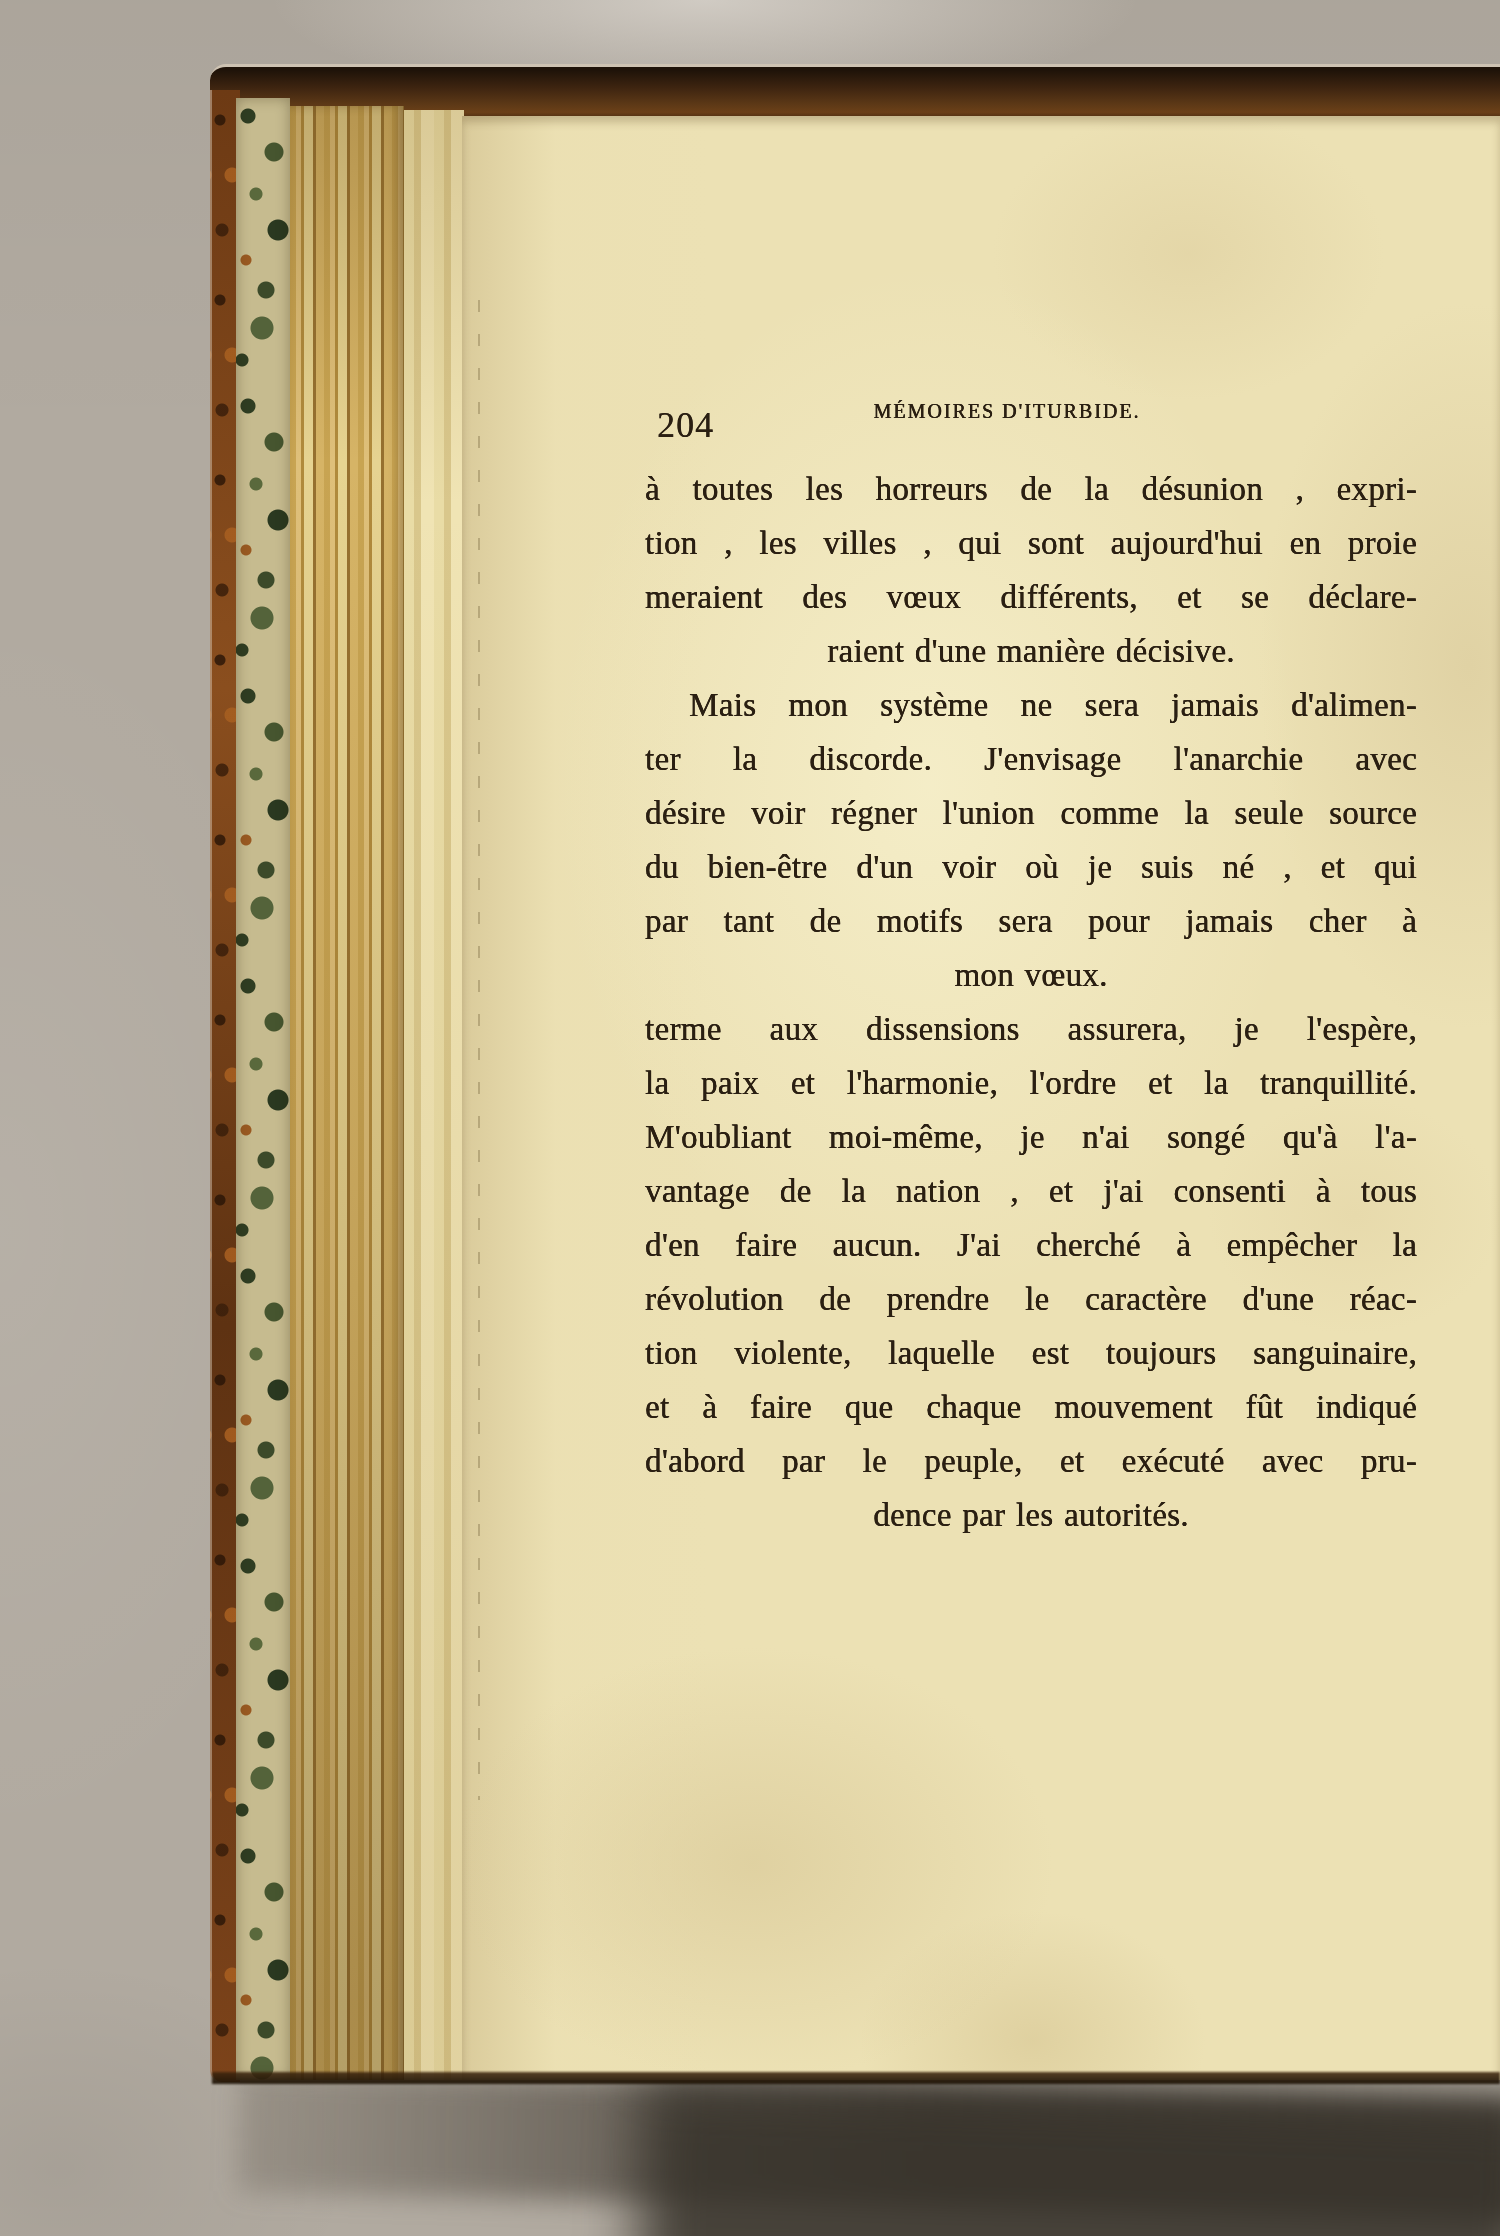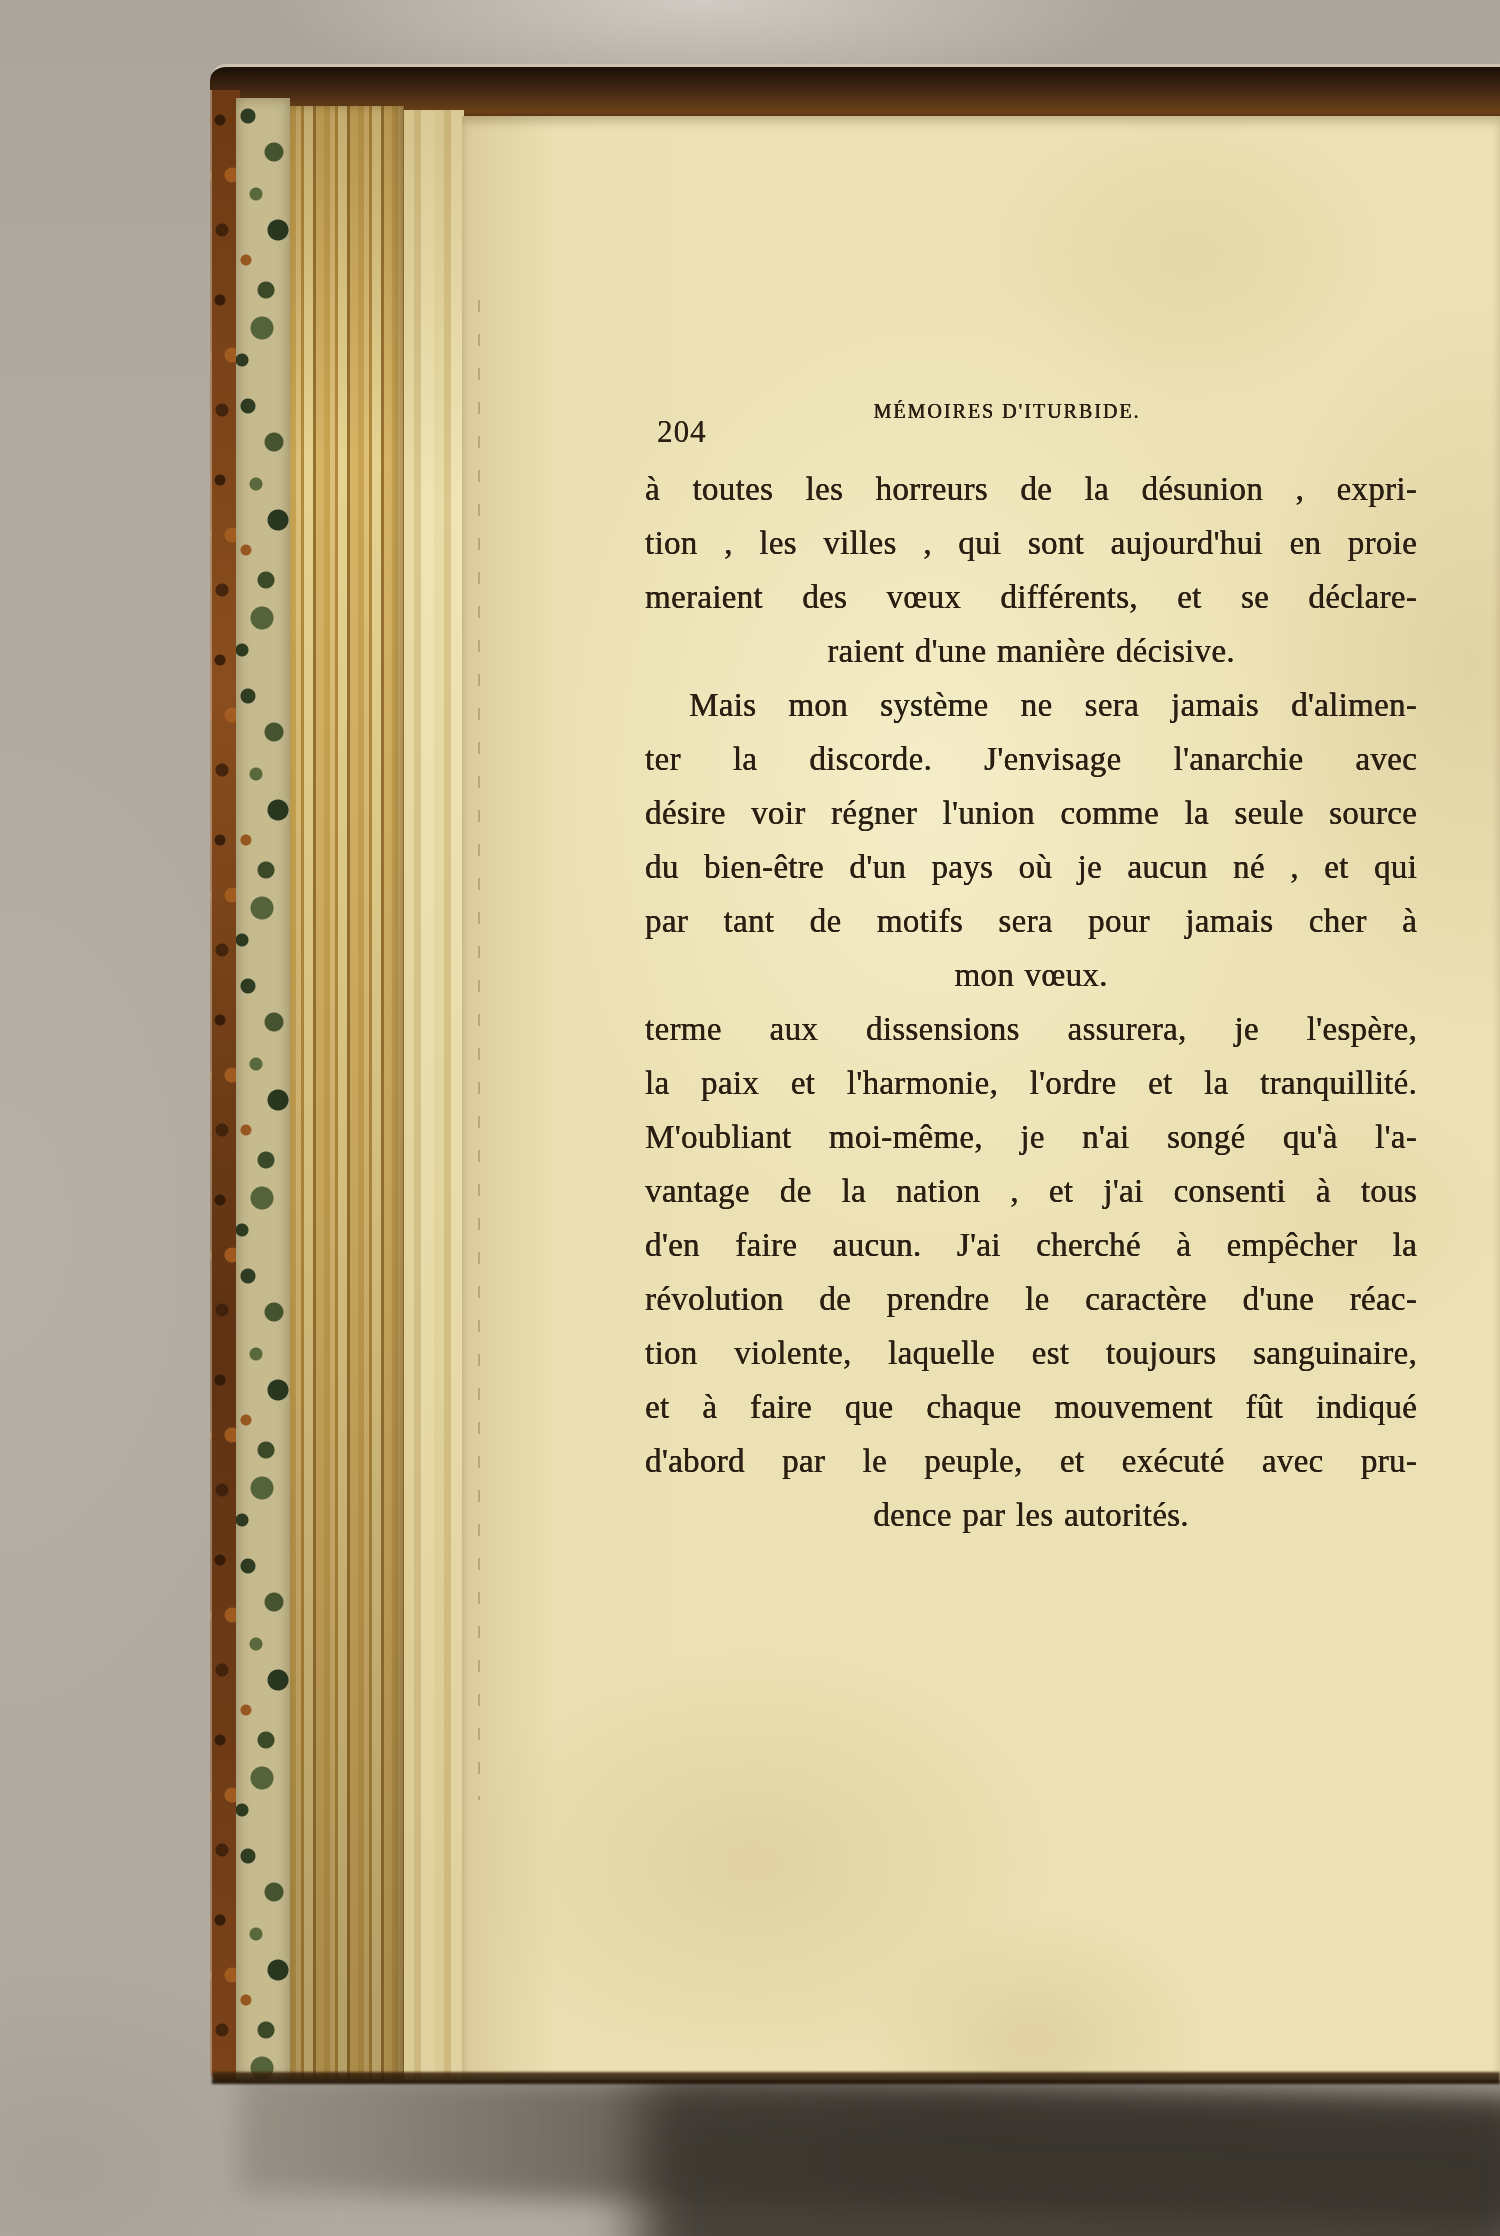--- a/index.html
+++ b/index.html
@@ -92,22 +92,22 @@
     position:absolute; left:212px; top:2072px; width:1288px; height:12px;
     background:linear-gradient(180deg, rgba(62,38,14,0.85), rgba(30,20,8,0.95));
     filter:blur(1px);
   }
   
   .running-head{
     position:absolute; left:645px; top:394px; width:772px; height:50px;
     color:#2a1f12;
   }
   .page-num{
-    position:absolute; left:12px; top:20px;
-    font-size:31px; letter-spacing:1px;
+    position:absolute; left:12px; top:10px;
+    font-size:36px; letter-spacing:1px;
     text-shadow:0.3px 0 currentColor;
   }
   .run-title{
     position:absolute; left:362px; top:6px; transform:translateX(-50%);
     font-size:20px; letter-spacing:2px; white-space:nowrap;
     text-shadow:0.4px 0 currentColor, 0 0.3px currentColor;
   }
   .text-block{
     position:absolute; left:645px; top:462px; width:772px;
     color:#2a1f12; font-size:33px; line-height:54px;
@@ -143,21 +143,21 @@
   </div>
 
   <div class="text-block">
       <div class="line justify">à toutes les horreurs de la désunion , expri-</div>
       <div class="line justify">tion , les villes , qui sont aujourd'hui en proie</div>
       <div class="line justify">meraient des vœux différents, et se déclare-</div>
       <div class="line end">raient d'une manière décisive.</div>
       <div class="line justify indent">Mais mon système ne sera jamais d'alimen-</div>
       <div class="line justify">ter la discorde. J'envisage l'anarchie avec</div>
       <div class="line justify">désire voir régner l'union comme la seule source</div>
-      <div class="line justify">du bien-être d'un pays où je aucun né , et qui</div>
+      <div class="line justify">du bien-être d'un voir où je suis né , et qui</div>
       <div class="line justify">par tant de motifs sera pour jamais cher à</div>
       <div class="line end">mon vœux.</div>
       <div class="line justify">terme aux dissensions assurera, je l'espère,</div>
       <div class="line justify">la paix et l'harmonie, l'ordre et la tranquillité.</div>
       <div class="line justify">M'oubliant moi-même, je n'ai songé qu'à l'a-</div>
       <div class="line justify">vantage de la nation , et j'ai consenti à tous</div>
       <div class="line justify">d'en faire aucun. J'ai cherché à empêcher la</div>
       <div class="line justify">révolution de prendre le caractère d'une réac-</div>
       <div class="line justify">tion violente, laquelle est toujours sanguinaire,</div>
       <div class="line justify">et à faire que chaque mouvement fût indiqué</div>

